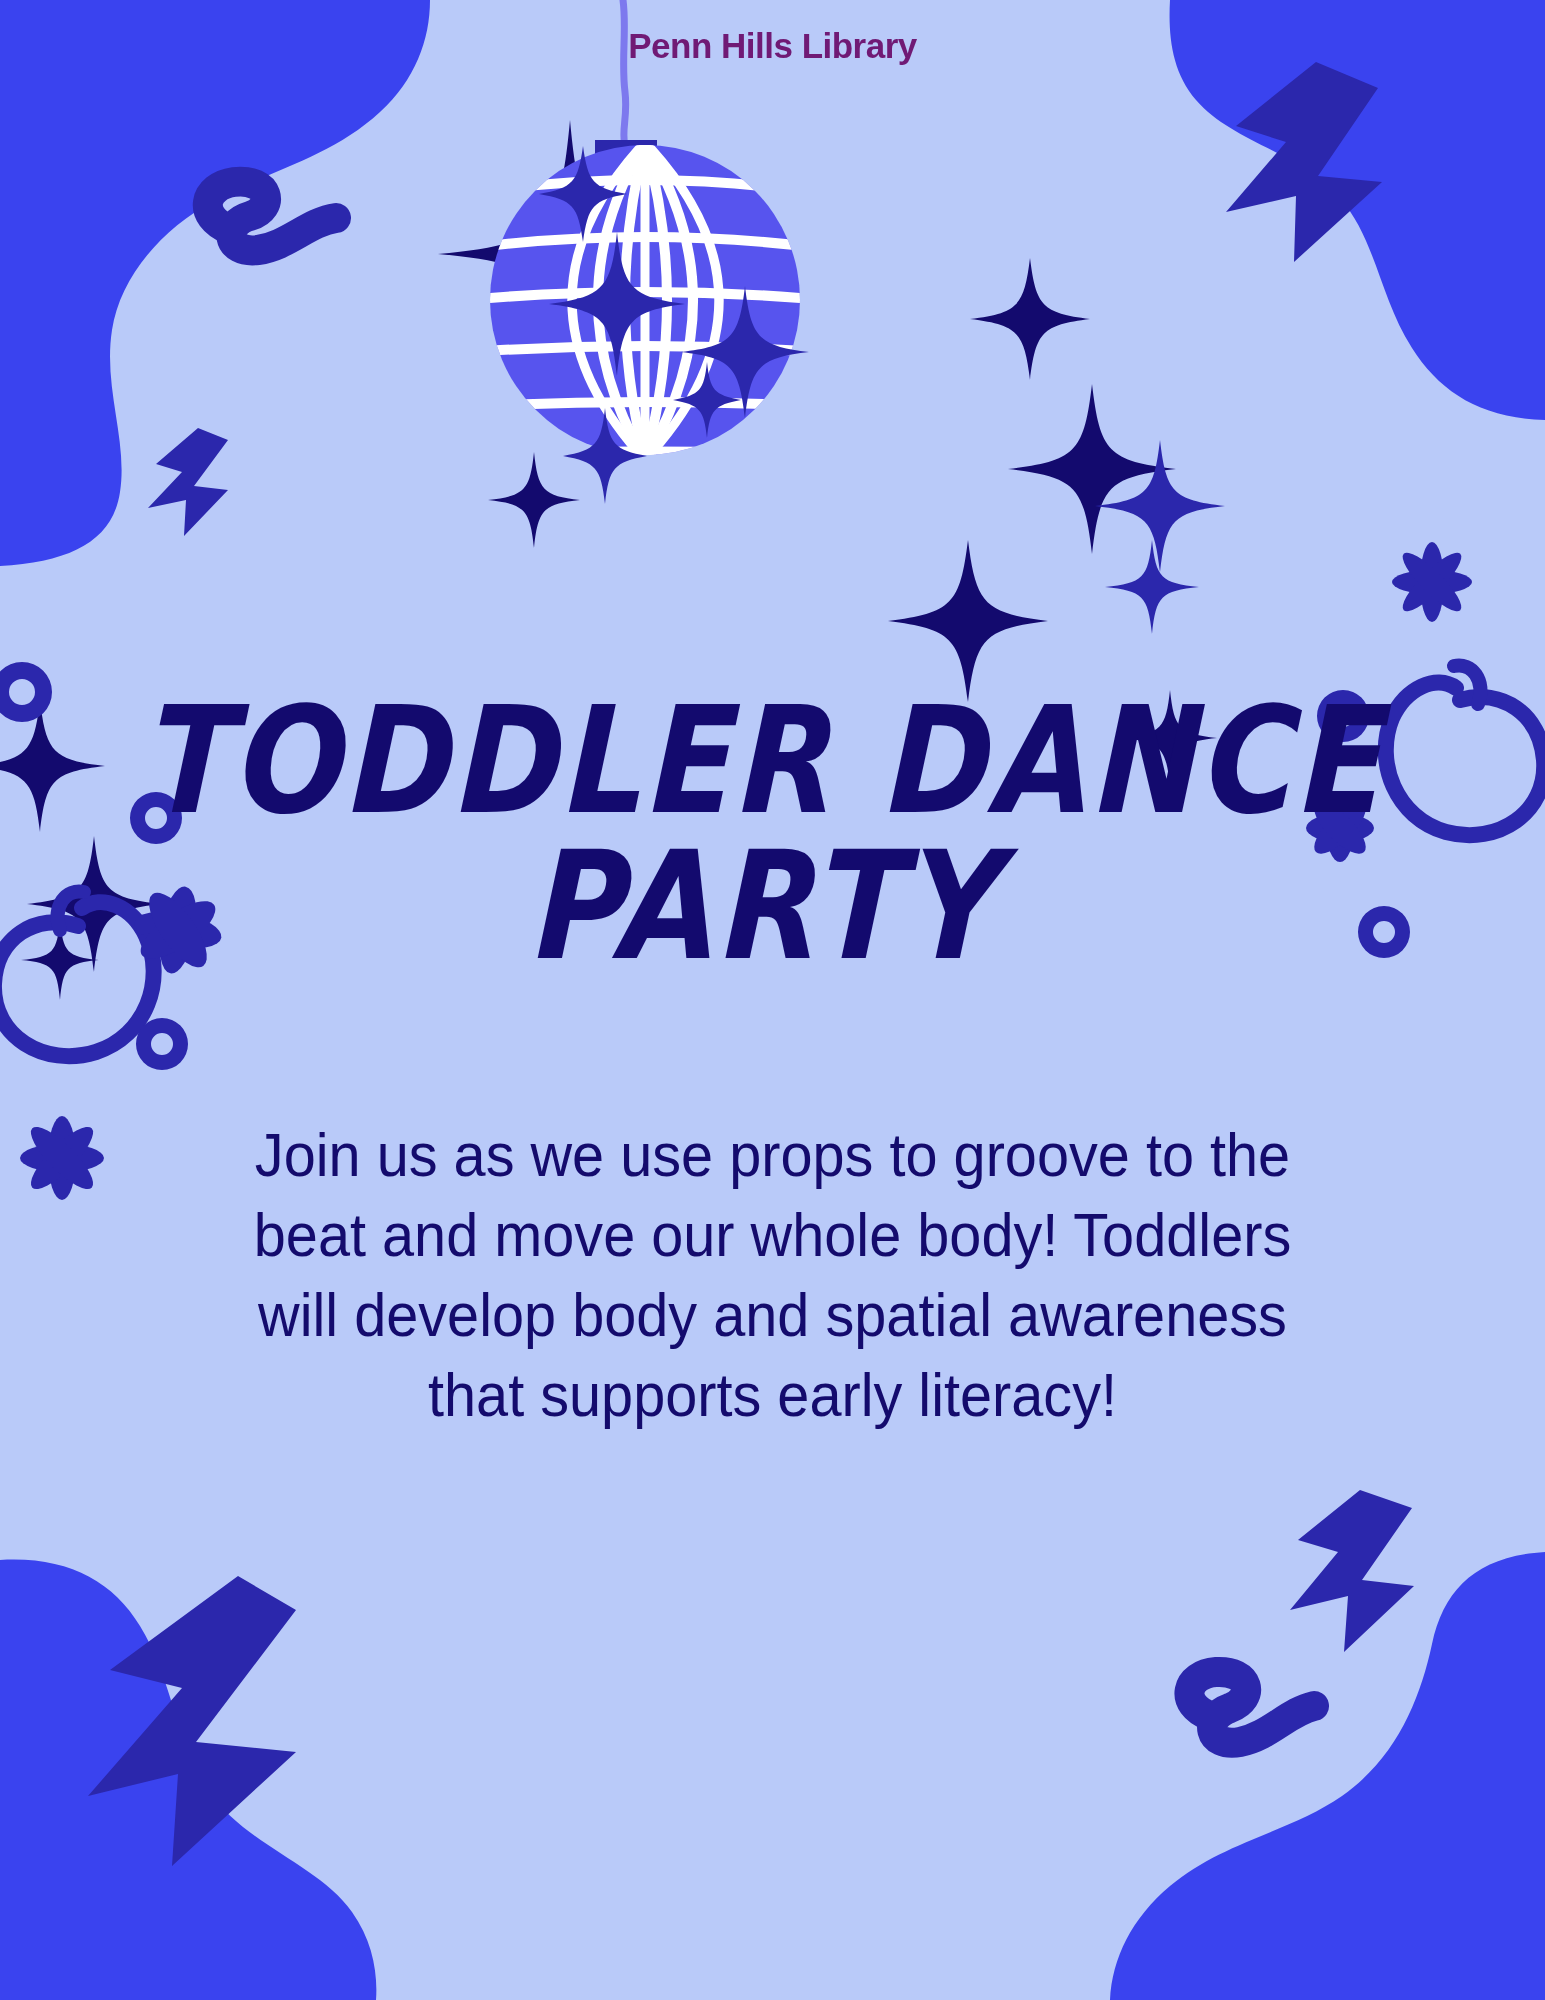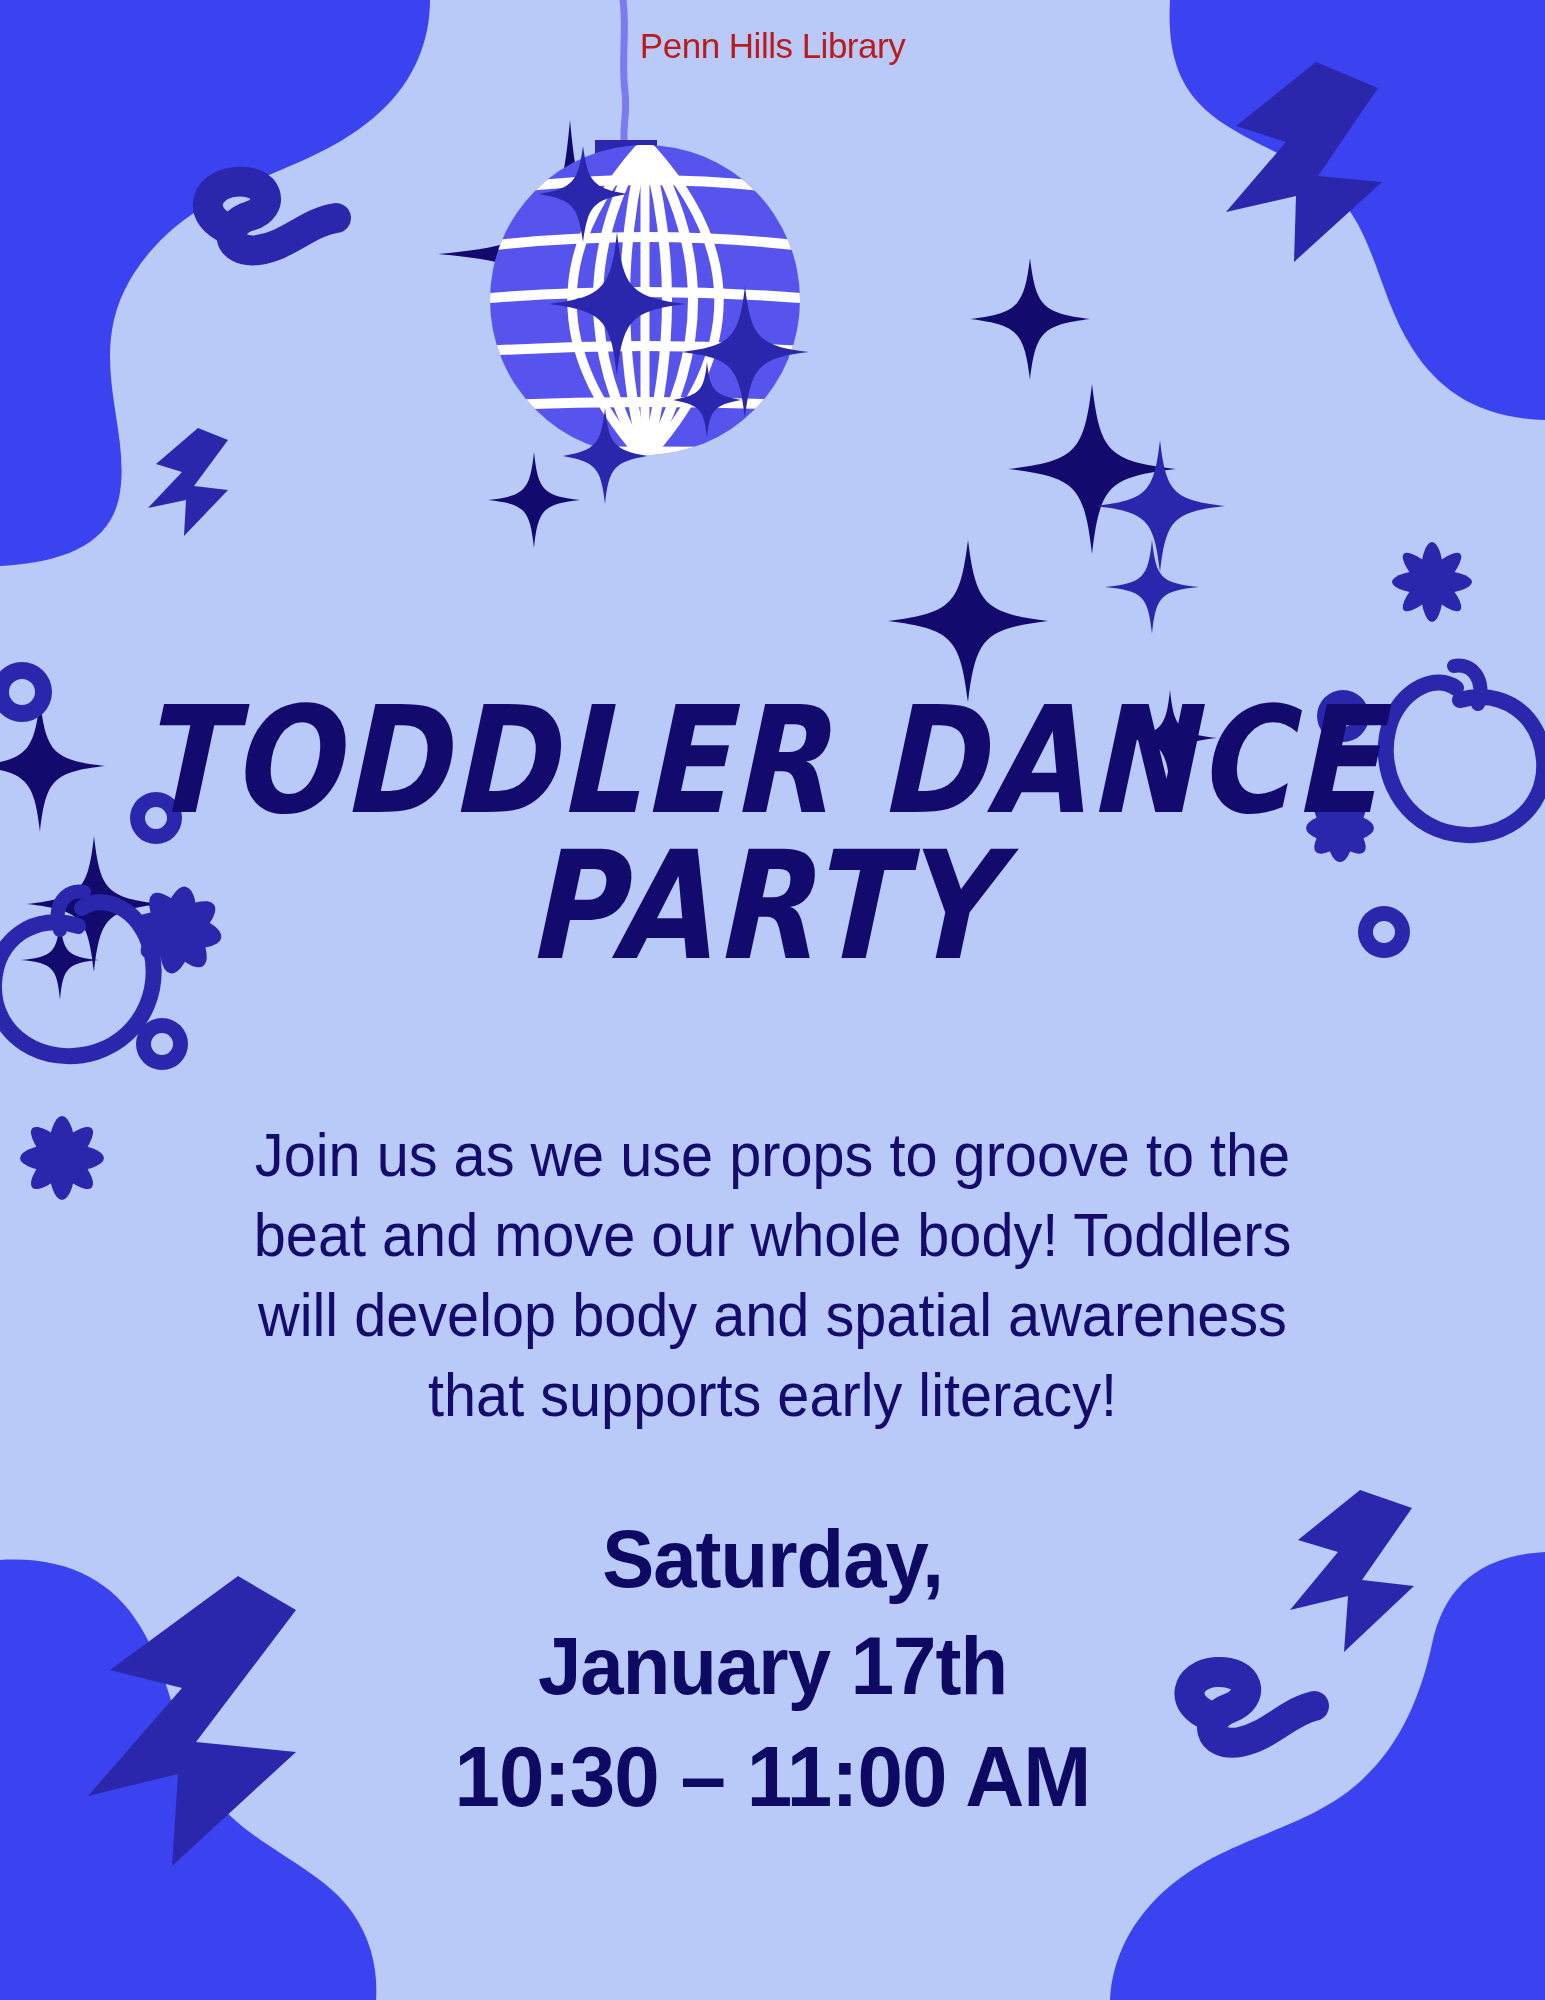--- a/index.html
+++ b/index.html
@@ -26,25 +26,25 @@
   #header {
     position: absolute;
     top: 24px;
     left: 0;
     width: 100%;
     text-align: center;
     z-index: 30;
   }
   #header .hline {
     font-family: "Liberation Sans", sans-serif;
-    font-weight: normal;
+    font-weight: bold;
     font-size: 35px;
     letter-spacing: -0.5px;
     line-height: 1.27;
-    color: #b91c1c;
+    color: #701a75;
   }
   
   #title-block {
     position: absolute;
     top: 690px;
     left: 0;
     width: 100%;
     text-align: center;
     z-index: 30;
   }
@@ -272,19 +272,14 @@
     <div class="tline l2">PARTY</div>
   </div>
 
   <div id="body-copy">
     <span class="bline">Join us as we use props to groove to the</span>
     <span class="bline">beat and move our whole body! Toddlers</span>
     <span class="bline">will develop body and spatial awareness</span>
     <span class="bline">that supports early literacy!</span>
   </div>
 
-  <div id="datetime">
-    <div class="dline">Saturday,</div>
-    <div class="dline">January 17th</div>
-    <div class="dline time">10:30 – 11:00 AM</div>
-  </div>
 
 </div>
 
 </body></html>

